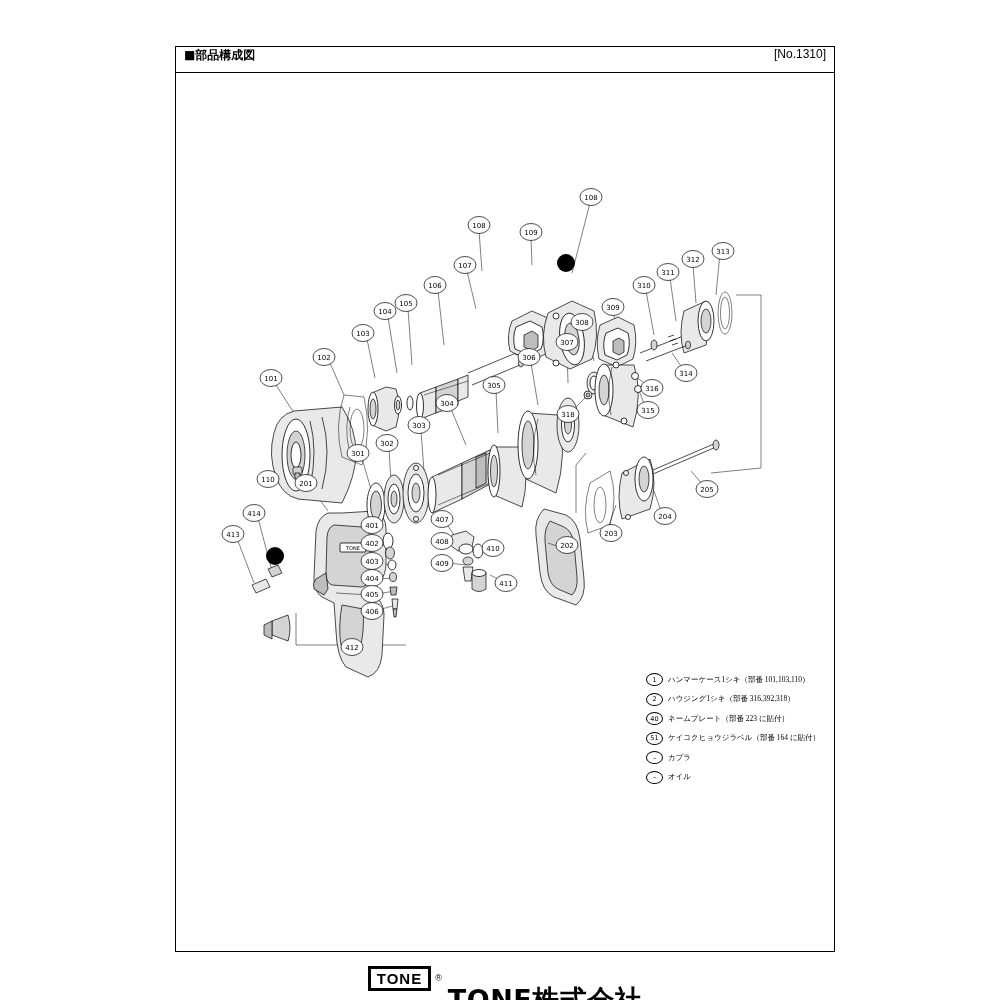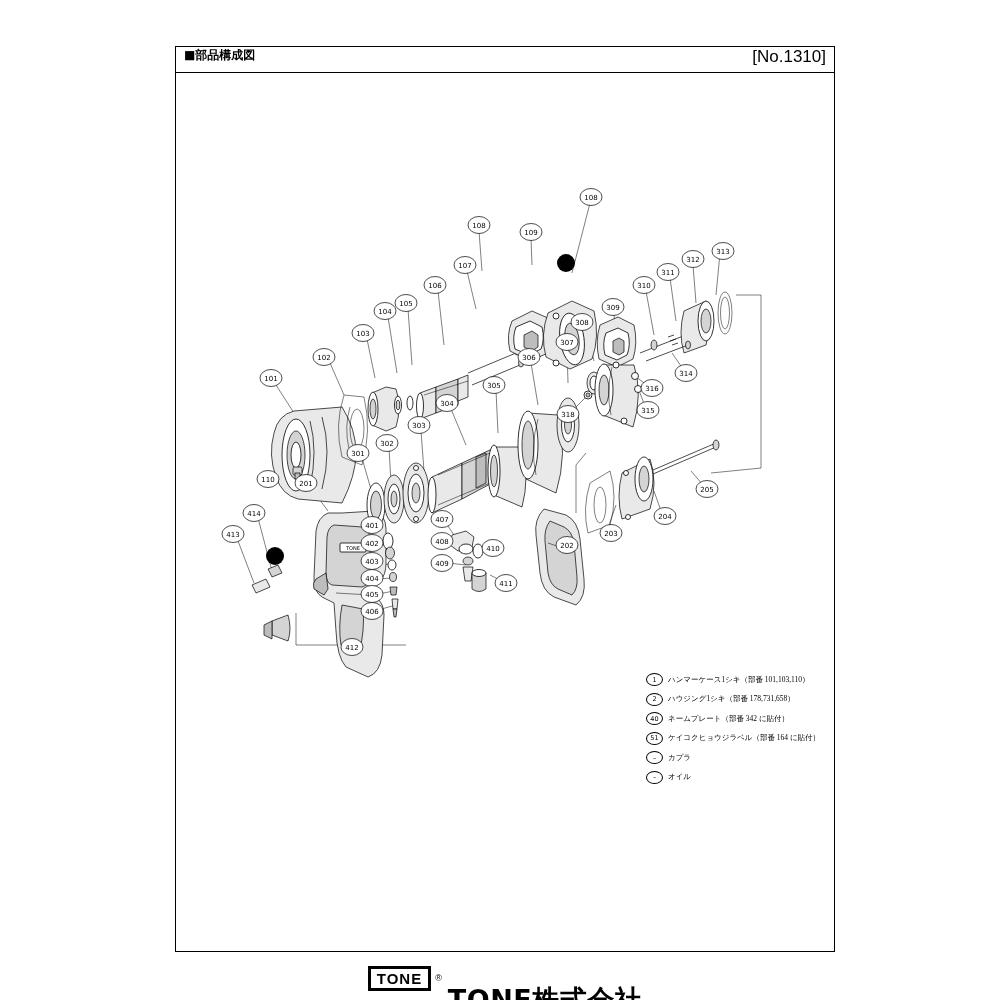--- a/index.html
+++ b/index.html
@@ -52,21 +52,21 @@
     display: flex;
     justify-content: space-between;
     padding: 0 8px;
   }
   .sub-header .left {
     font-size: 12px;
     font-weight: bold;
     font-family: "DejaVu Sans", sans-serif;
   }
   .sub-header .right {
-    font-size: 17px;
+    font-size: 12px;
     font-family: "Liberation Sans", sans-serif;
   }
   
   .frame {
     position: absolute;
     left: 175px;
     top: 72px;
     width: 660px;
     height: 880px;
     border: 1.5px solid #000;
@@ -710,25 +710,25 @@
 
     </svg>
 
     <div class="legend">
       <div class="legend-row">
         <span class="legend-mark">1</span>
         <span class="legend-text">ハンマーケース1シキ（部番 101,103,110）</span>
       </div>
       <div class="legend-row">
         <span class="legend-mark">2</span>
-        <span class="legend-text">ハウジング1シキ（部番 178,731,658）</span>
+        <span class="legend-text">ハウジング1シキ（部番 316,392,318）</span>
       </div>
       <div class="legend-row">
         <span class="legend-mark">40</span>
-        <span class="legend-text">ネームプレート（部番 342 に貼付）</span>
+        <span class="legend-text">ネームプレート（部番 223 に貼付）</span>
       </div>
       <div class="legend-row">
         <span class="legend-mark">51</span>
         <span class="legend-text">ケイコクヒョウジラベル（部番 164 に貼付）</span>
       </div>
       <div class="legend-row">
         <span class="legend-mark">–</span>
         <span class="legend-text">カプラ</span>
       </div>
       <div class="legend-row">

